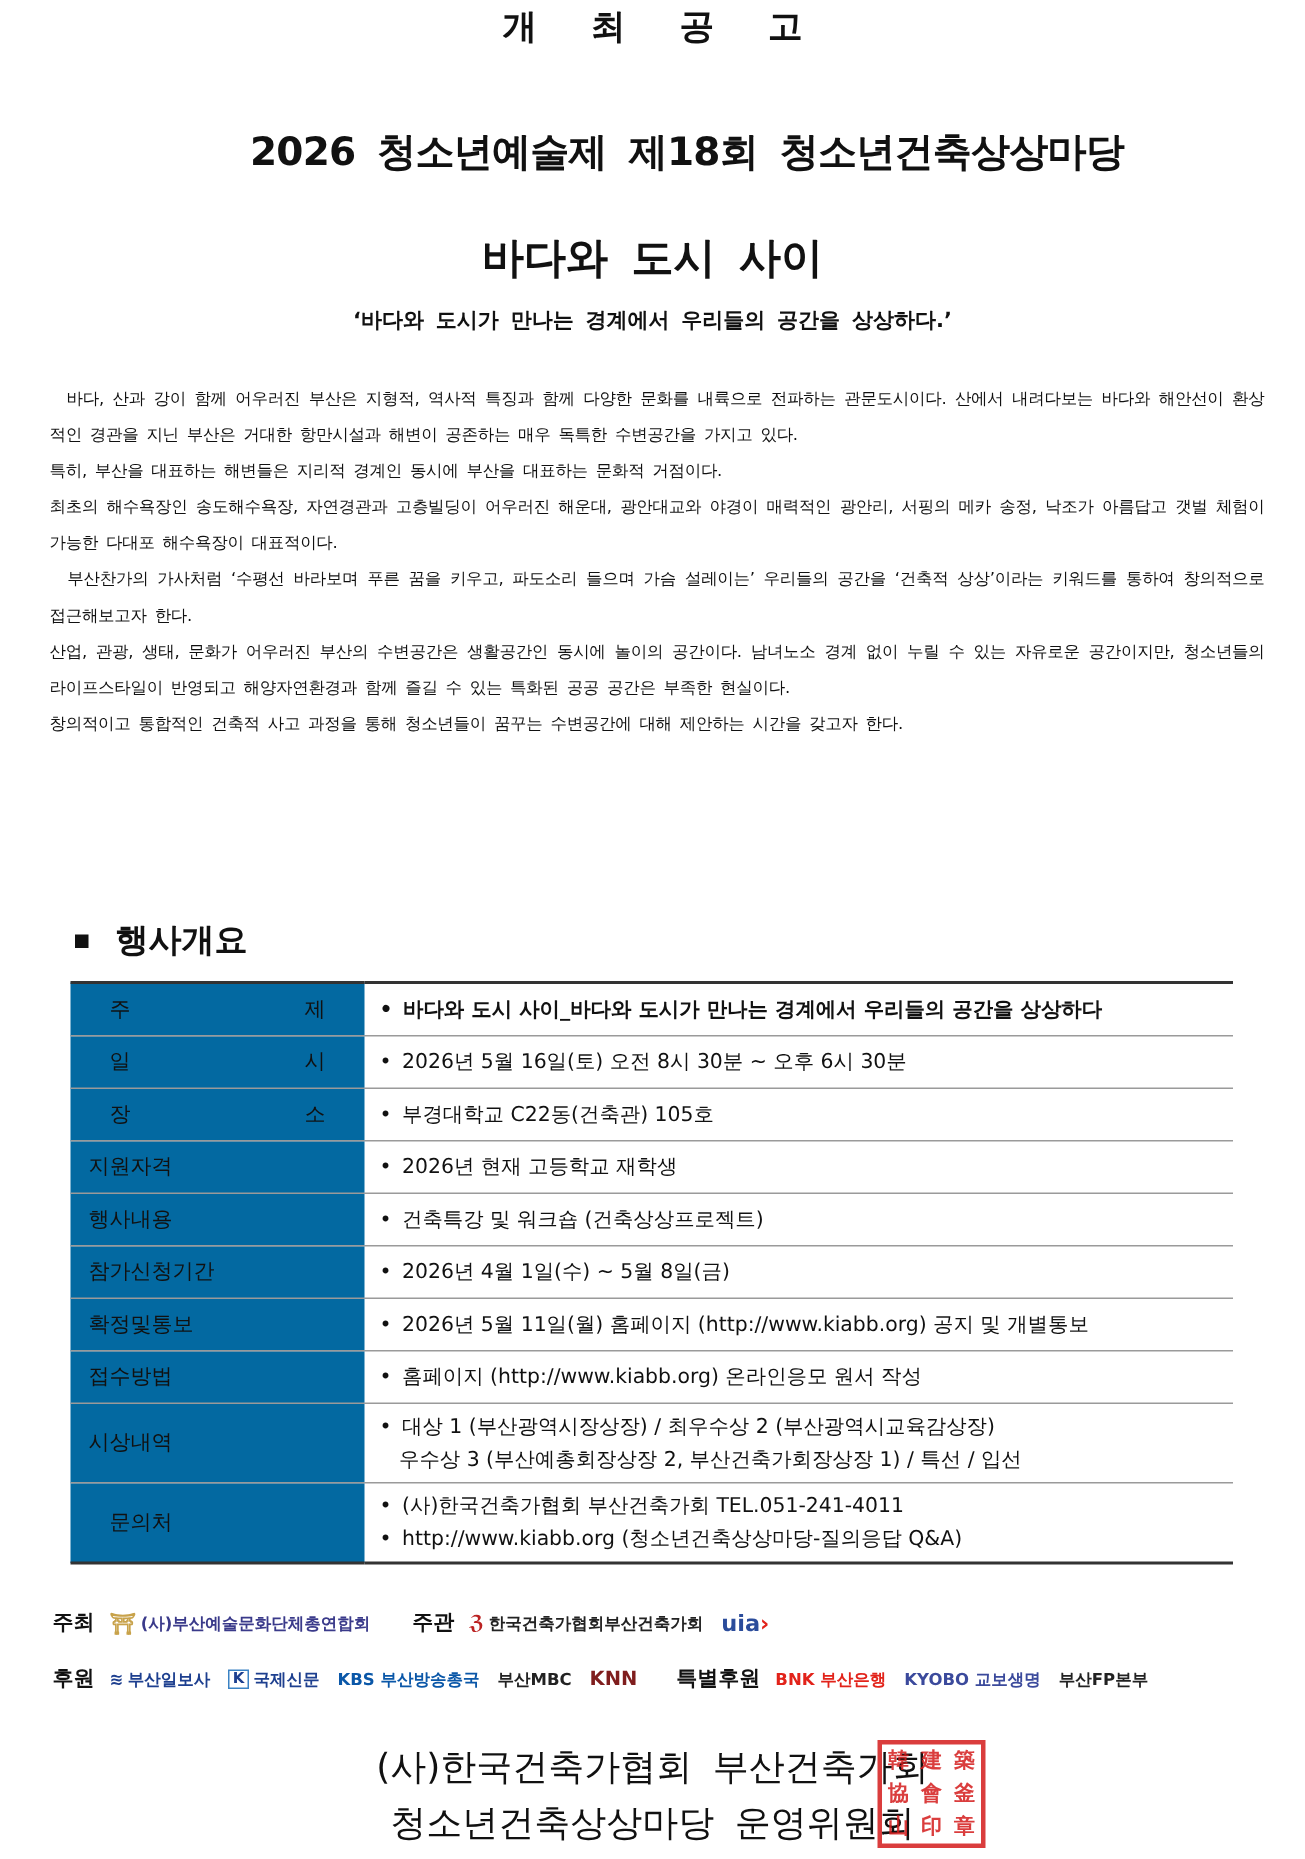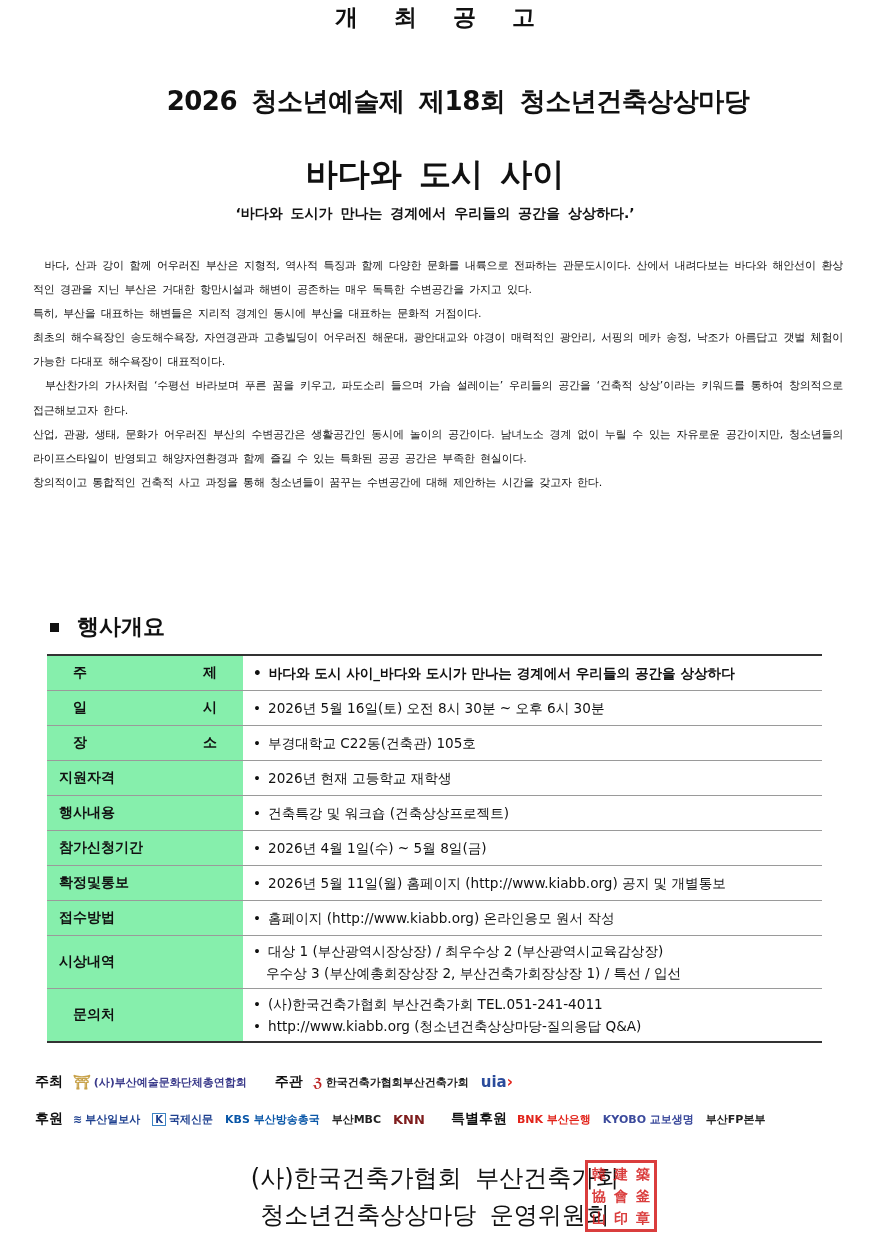--- a/index.html
+++ b/index.html
@@ -11,21 +11,21 @@
   #announce {
     position: absolute; top: 2px; left: 0; width: 870px;
     font-size: 23px; font-weight: bold; letter-spacing: 14px; text-indent: 14px;
   }
   #main-title {
     position: absolute; top: 84px; left: 3px; width: 870px;
     font-size: 26px; font-weight: bold; letter-spacing: -0.5px; word-spacing: 6px; padding-left: 20px;
   }
   #sub-title {
     position: absolute; top: 153px; left: 0; width: 870px;
-    font-size: 32px; font-weight: bold; word-spacing: 6px;
+    font-size: 28px; font-weight: bold; word-spacing: 6px;
   }
   #tagline {
     position: absolute; top: 205px; left: 0; width: 870px;
     font-size: 14px; font-weight: bold; word-spacing: 3px;
   }
   #intro {
     position: absolute; top: 254px; left: 33px; width: 810px;
     font-size: 11px; line-height: 24.1px; letter-spacing: -0.2px; word-spacing: 2px;
     text-align: justify;
   }
@@ -38,21 +38,21 @@
     width: 9px; height: 9px; background: #111; margin-right: 18px; display: inline-block;
   }
   #overview {
     position: absolute; top: 654px; left: 47px; width: 775px;
     border-collapse: collapse; font-size: 13.6px;
   }
   #overview tr { border-bottom: 1.5px solid #9a9a9a; }
   #overview tr:first-child { border-top: 2.5px solid #333; }
   #overview tr:last-child { border-bottom: 2.5px solid #333; }
   #overview th {
-    width: 144px; background: #86efac; font-weight: bold; font-size: 14px;
+    width: 144px; background: #0369a1; font-weight: normal; font-size: 14px;
     padding: 0 12px; text-align: justify; text-align-last: justify;
   }
   #overview th.spread { padding: 0 26px; }
   #overview td { padding: 0 0 0 10px; height: 34px; }
   #overview td .line { display: block; line-height: 22px; }
   #overview td .b::before { content: "•"; margin-right: 7px; }
   #overview td .indent { padding-left: 13px; }
   #overview tr.bold td { font-weight: bold; }
   #overview tr.tall td { height: 52px; }
   #overview tr.tall th { height: 52px; }

